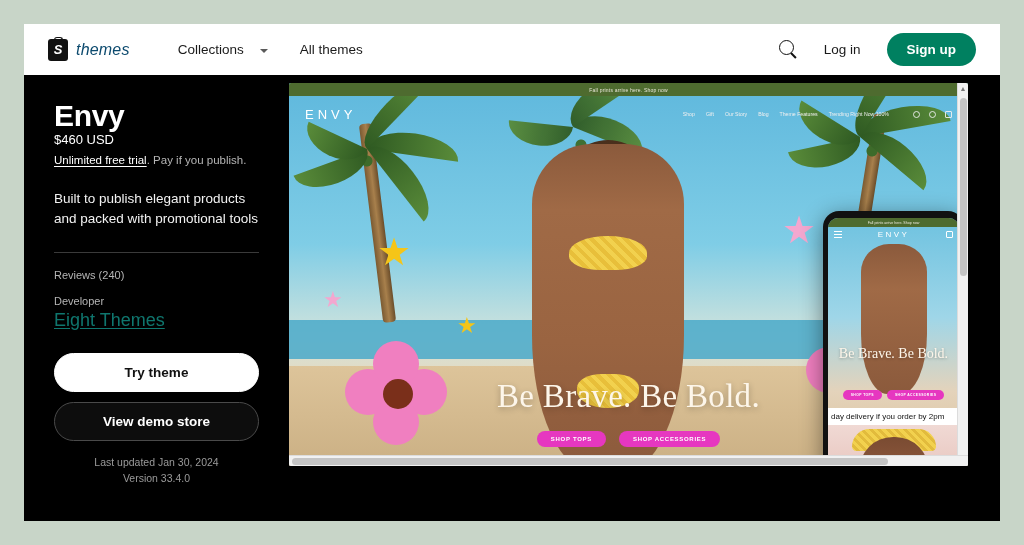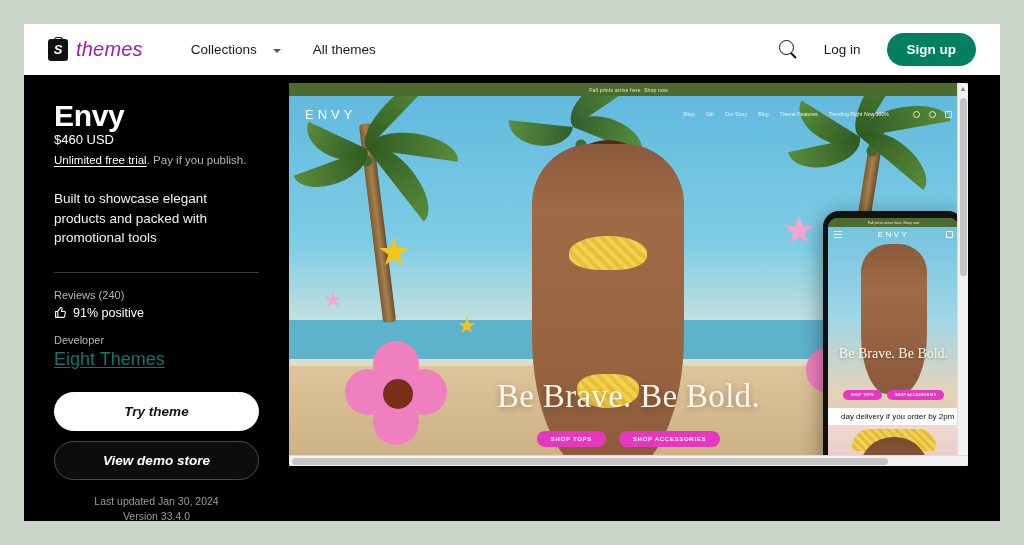--- a/index.html
+++ b/index.html
@@ -23,21 +23,21 @@
   .shopify-bag {
     width: 20px; height: 22px; background: #111; border-radius: 3px;
     display: flex; align-items: center; justify-content: center; position: relative;
   }
   .shopify-bag::before {
     content: ""; position: absolute; top: -2px; left: 6px;
     width: 7px; height: 5px; border: 1.6px solid #111;
     border-bottom: none; border-radius: 3px 3px 0 0;
   }
   .shopify-bag span { color: #fff; font-style: italic; font-size: 13px; font-weight: 700; line-height: 1; }
-  .brand-word { font-style: italic; font-size: 20px; color: #a21caf; letter-spacing: .2px; }
+  .brand-word { font-style: italic; font-size: 16px; color: #0c4a6e; letter-spacing: .2px; }
   .nav-links { display: flex; align-items: center; gap: 32px; }
   .nav-link {
     font-size: 13.5px; color: #1a1a1a; display: flex; align-items: center; gap: 16px;
     cursor: pointer; white-space: nowrap;
   }
   .chev { width: 0; height: 0; border-left: 4px solid transparent; border-right: 4px solid transparent;
           border-top: 4.5px solid #5a5a5a; margin-top: 2px; }
   .header-right { margin-left: auto; display: flex; align-items: center; gap: 26px; }
   .search-icon { width: 19px; height: 19px; position: relative; cursor: pointer; }
   .search-icon::before {
@@ -66,21 +66,20 @@
   .meta-label { font-size: 11px; color: #b5b5b5; }
   .rating-row { display: flex; align-items: center; gap: 6px; margin-top: 5px; }
   .thumb-icon { width: 13px; height: 13px; }
   .rating-text { font-size: 12.5px; color: #fff; }
   .dev-block { margin-top: 14px; }
   .dev-name { font-size: 18px; color: #0f766e; text-decoration: underline; text-underline-offset: 2px; margin-top: 3px; cursor: pointer; }
   .btn {
     display: block; width: 100%; border-radius: 22px; padding: 11px 0;
     font-size: 13.5px; font-weight: 700; text-align: center; cursor: pointer;
     font-family: "Liberation Sans", sans-serif;
-    font-style: italic;
   }
   .btn-primary { background: #fff; color: #111; border: 1px solid #fff; margin-top: 22px; }
   .btn-secondary { background: #0d0d0d; color: #fff; border: 1px solid #4a4a4a; margin-top: 10px; }
   .footnote { text-align: center; font-size: 10.5px; color: #9a9a9a; margin-top: 14px; line-height: 1.5; }
   
   .preview-wrap { flex: 1; padding: 8px 8px 0 0; position: relative; }
   .preview {
     position: relative; width: 679px; height: 383px; overflow: hidden;
     background: #7ec8e3; border-radius: 2px;
   }
@@ -171,21 +170,21 @@
     position: absolute; left: 0; right: 0; top: 128px; text-align: center; z-index: 5;
     font-family: "Liberation Serif", serif; font-size: 14px; color: #fdf6ea; line-height: 1.12;
     text-shadow: 0 1px 3px rgba(0,0,0,.3);
   }
   .p-btns { position: absolute; left: 0; right: 0; top: 172px; display: flex; justify-content: center; gap: 5px; z-index: 5; }
   .p-pill { background: #e637c0; color: #fff; border-radius: 8px; padding: 3px 8px; font-size: 3.4px; font-weight: 700; letter-spacing: .4px; }
   .p-marquee {
     position: absolute; left: 0; right: 0; top: 190px; height: 17px; background: #fff;
     display: flex; align-items: center; z-index: 6; overflow: hidden;
   }
-  .p-marquee span { font-size: 8px; color: #111; white-space: nowrap; padding-left: 13px; }
+  .p-marquee span { font-size: 8px; color: #111; white-space: nowrap; padding-left: 3px; }
   .p-bottom { position: absolute; left: 0; right: 0; top: 207px; bottom: 0; background: linear-gradient(#f0d9d4,#e9c9c2); z-index: 5; }
   .p-face { position: absolute; left: 50%; top: 12px; width: 70px; height: 60px; transform: translateX(-50%);
     background: linear-gradient(#7a4b32,#9a6244); border-radius: 34px 34px 30% 30%; }
   .p-hat { position: absolute; left: 50%; top: 4px; width: 84px; height: 22px; transform: translateX(-50%);
     background: repeating-linear-gradient(45deg,#f2d14e 0 3px,#e2bb3c 3px 6px); border-radius: 40px 40px 10px 10px; }
   .p-glasses { position: absolute; left: 50%; top: 30px; width: 52px; height: 13px; transform: translateX(-50%);
     background: #3a2a22; border-radius: 7px; }
   
   .vscroll { position: absolute; right: 0; top: 0; width: 11px; height: 383px; background: #f1f1f1; border-left: 1px solid #dcdcdc; z-index: 12; }
   .vthumb { position: absolute; left: 2px; top: 15px; width: 7px; height: 178px; background: #c4c4c4; border-radius: 4px; }
@@ -222,32 +221,26 @@
   </div>
 
   <div class="content">
 
     <div class="sidebar">
       <div class="theme-title">Envy</div>
       <div class="price">$460 USD</div>
       <div class="trial-line">
         <span class="u">Unlimited free trial</span><span>. Pay if you publish.</span>
       </div>
-      <div class="tagline">Built to showcase elegant products and packed with promotional tools</div>
+      <div class="tagline">Built to publish elegant products and packed with promotional tools</div>
 
       <div class="divider"></div>
 
       <div>
         <div class="meta-label">Reviews (240)</div>
-        <div class="rating-row">
-          <svg class="thumb-icon" viewBox="0 0 24 24" fill="none" stroke="#ffffff" stroke-width="2">
-            <path d="M7 10v11H3V10h4zm0 0l5-7a2 2 0 013 2l-1 5h5a2 2 0 012 2.4l-1.5 7A2 2 0 0117 21H7"></path>
-          </svg>
-          <span class="rating-text">91% positive</span>
-        </div>
       </div>
 
       <div class="dev-block">
         <div class="meta-label">Developer</div>
         <div class="dev-name">Eight Themes</div>
       </div>
 
       <div class="btn btn-primary">Try theme</div>
       <div class="btn btn-secondary">View demo store</div>
 

